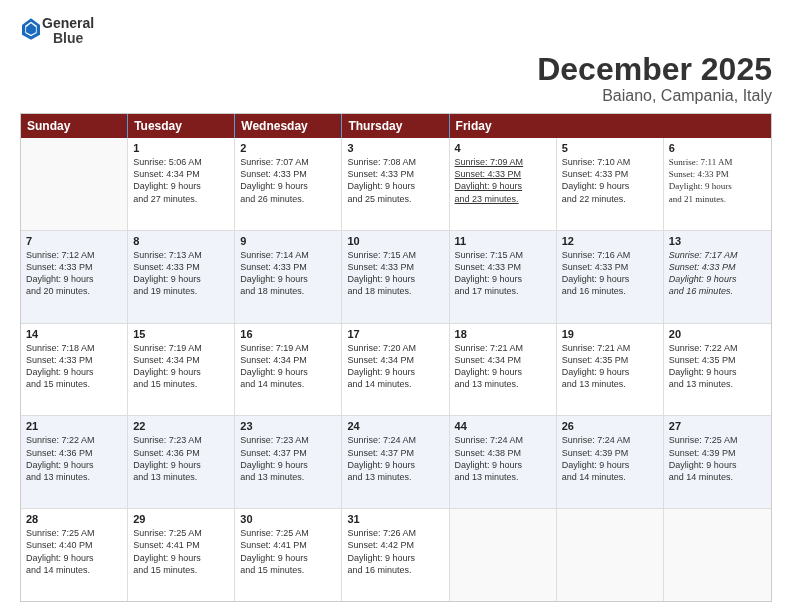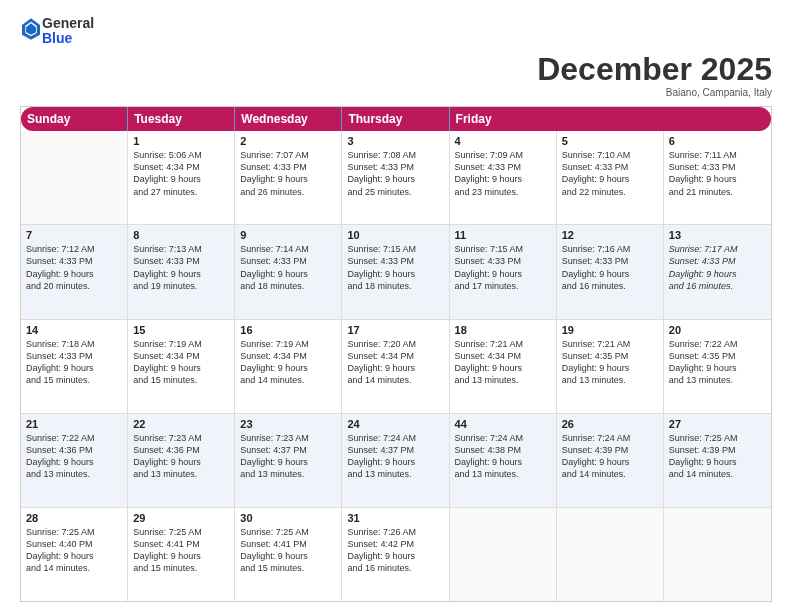--- a/index.html
+++ b/index.html
@@ -20,58 +20,58 @@
     .header {
       display: flex;
       justify-content: space-between;
       align-items: flex-start;
       margin-bottom: 8px;
     }
     .logo {
       display: flex;
       align-items: center;
       gap: 2px;
+      text-align: center;
     }
     .logo-text {
       font-size: 14px;
       font-weight: bold;
       line-height: 1.1;
     }
     .logo-text .general { color: #333; }
-    .logo-text .blue { color: #1d4ed8; }
+    .logo-text .blue { color: #404040; }
     .logo-icon {
       width: 18px;
       height: 22px;
       margin-left: 2px;
     }
     .title-block {
       text-align: right;
     }
     .month-title {
       font-size: 32px;
       font-weight: bold;
       color: #333;
       line-height: 1.1;
       margin-top: 36px;
     }
     .location {
-      font-size: 10px;
+      font-size: 16px;
       color: #555;
     }
     .calendar {
       flex: 1;
       display: flex;
       flex-direction: column;
       border: 1px solid #ccc;
     }
     .cal-header-row {
       display: grid;
       grid-template-columns: repeat(7, 1fr);
-      background: #be185d;
-      border-radius: 12px;
+      background: #7f1d1d;
     }
     .cal-header-cell {
       color: #fff;
       font-weight: bold;
       font-size: 12px;
       padding: 5px 6px;
       text-align: left;
       border-right: 1px solid #5a9ad5;
     }
     .cal-header-cell:last-child { border-right: none; }
@@ -162,35 +162,35 @@
           </div>
           <div class="cal-cell">
             <div class="day-number">3</div>
             <div class="cell-info" style="white-space: pre-line;">Sunrise: 7:08 AM
 Sunset: 4:33 PM
 Daylight: 9 hours
 and 25 minutes.</div>
           </div>
           <div class="cal-cell">
             <div class="day-number">4</div>
-            <div class="cell-info" style="white-space: pre-line;">Sunrise: 7:09 AM
+            <div class="cell-info" style="white-space: pre-line; text-decoration: underline;">Sunrise: 7:09 AM
 Sunset: 4:33 PM
 Daylight: 9 hours
 and 23 minutes.</div>
           </div>
           <div class="cal-cell">
             <div class="day-number">5</div>
             <div class="cell-info" style="white-space: pre-line;">Sunrise: 7:10 AM
 Sunset: 4:33 PM
 Daylight: 9 hours
 and 22 minutes.</div>
           </div>
           <div class="cal-cell">
             <div class="day-number">6</div>
-            <div class="cell-info" style="white-space: pre-line;">Sunrise: 7:11 AM
+            <div class="cell-info" style="white-space: pre-line; font-family: Liberation Serif, serif;">Sunrise: 7:11 AM
 Sunset: 4:33 PM
 Daylight: 9 hours
 and 21 minutes.</div>
           </div>
         </div>
         <div class="cal-row">
           <div class="cal-cell alt-bg">
             <div class="day-number">7</div>
             <div class="cell-info" style="white-space: pre-line;">Sunrise: 7:12 AM
 Sunset: 4:33 PM

